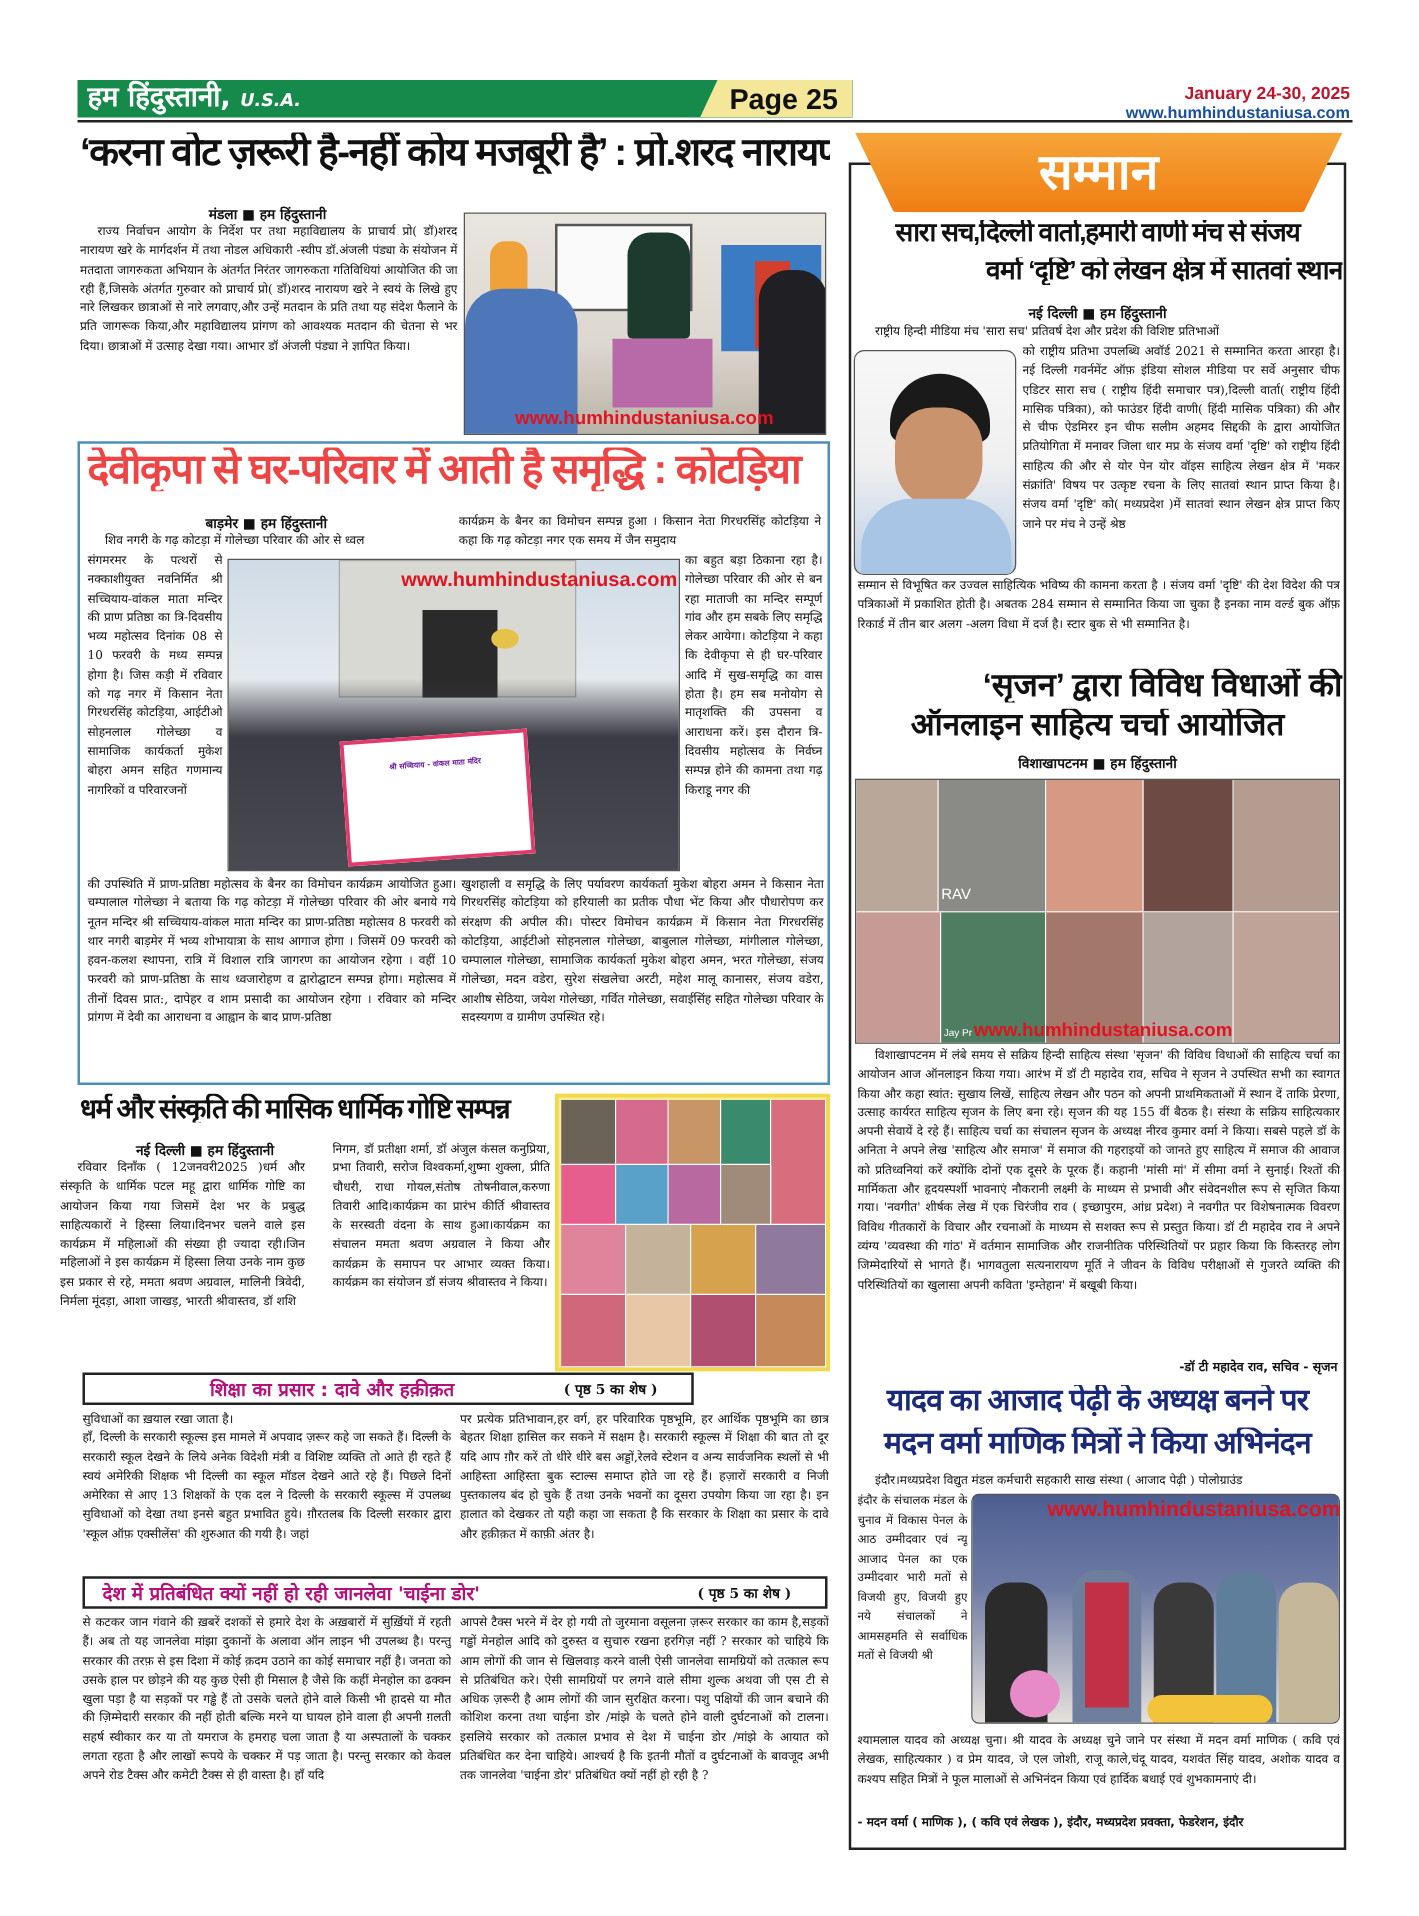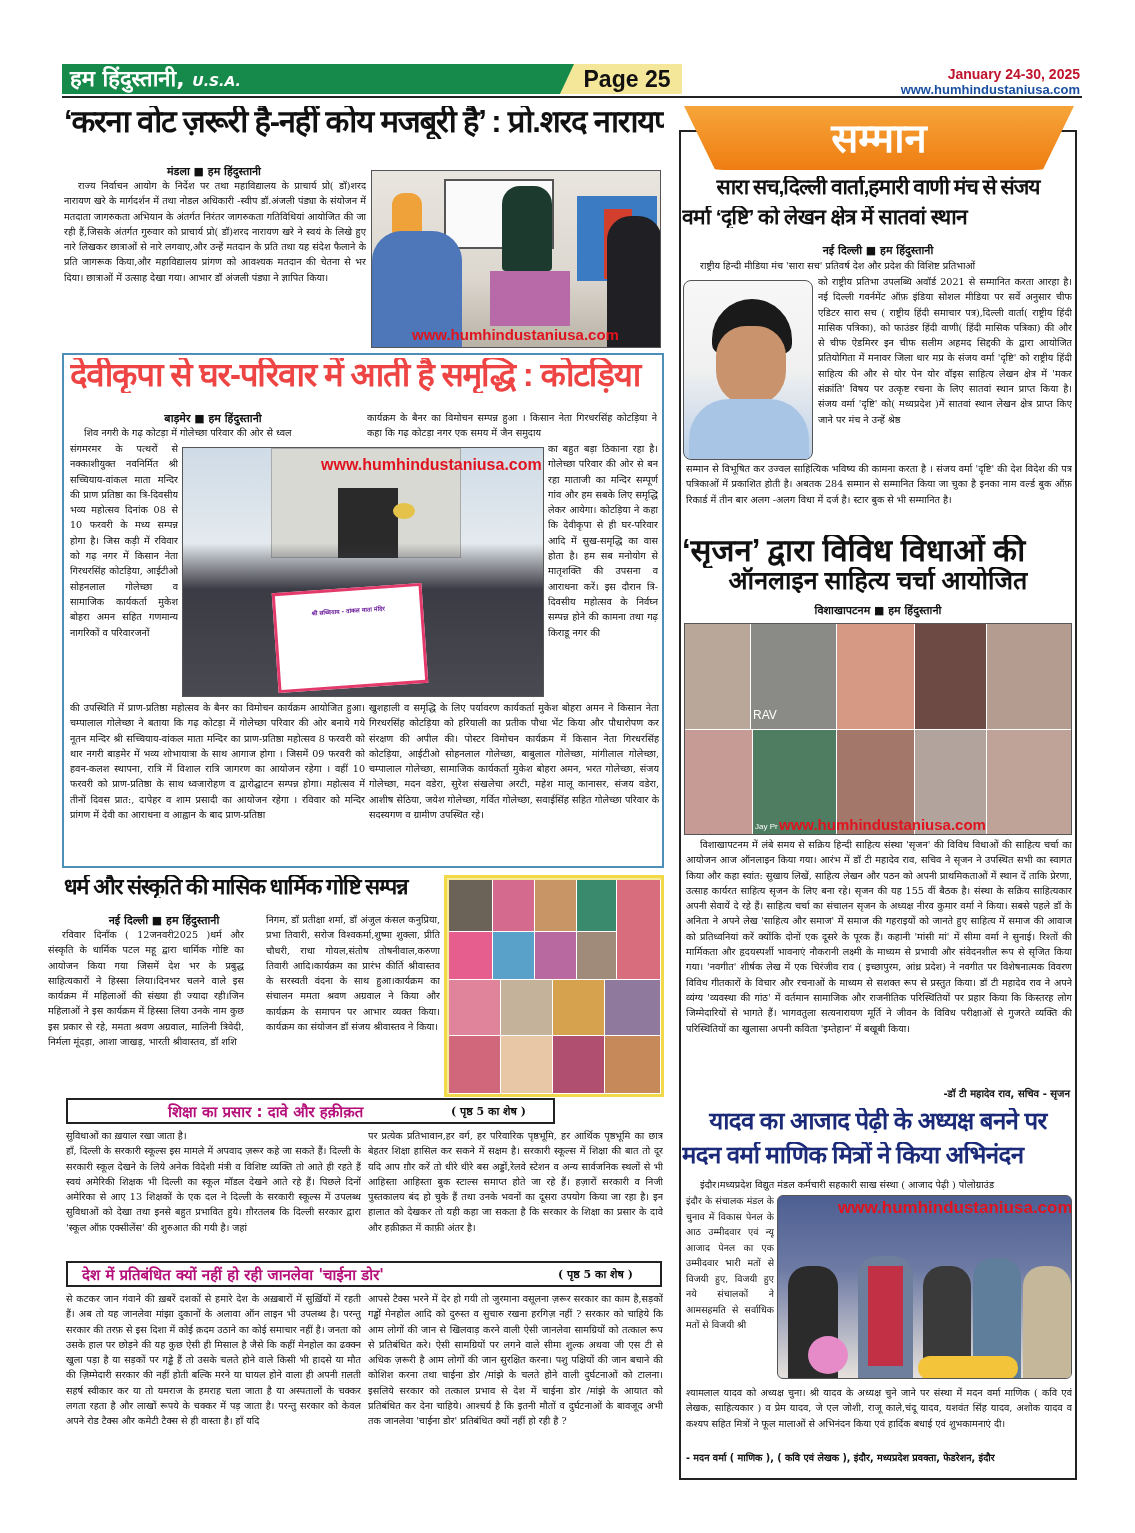--- a/index.html
+++ b/index.html
@@ -131,38 +131,38 @@
   </div>
 <div class="abs body" style="left:368px;top:1291px;width:295px;height:190px">
     <p style="text-indent:0">आपसे टैक्स भरने में देर हो गयी तो जुरमाना वसूलना ज़रूर सरकार का काम है,सड़कों गड्ढों मेनहोल आदि को दुरुस्त व सुचारु रखना हरगिज़ नहीं ? सरकार को चाहिये कि आम लोगों की जान से खिलवाड़ करने वाली ऐसी जानलेवा सामग्रियों को तत्काल रूप से प्रतिबंधित करे। ऐसी सामग्रियों पर लगने वाले सीमा शुल्क अथवा जी एस टी से अधिक ज़रूरी है आम लोगों की जान सुरक्षित करना। पशु पक्षियों की जान बचाने की कोशिश करना तथा चाईना डोर /मांझे के चलते होने वाली दुर्घटनाओं को टालना। इसलिये सरकार को तत्काल प्रभाव से देश में चाईना डोर /मांझे के आयात को प्रतिबंधित कर देना चाहिये। आश्चर्य है कि इतनी मौतों व दुर्घटनाओं के बावजूद अभी तक जानलेवा 'चाईना डोर' प्रतिबंधित क्यों नहीं हो रही है ?</p>
   </div>
 
 <div class="abs" style="left:679px;top:130px;width:398px;height:1350px;border:2px solid #222"></div>
 <div class="abs" style="left:684px;top:106px;width:390px;height:64px;background:linear-gradient(180deg,#f6a53a,#ef7d12);border-radius:0 0 40px 40px / 0 0 30px 30px;clip-path:polygon(0 0,100% 0,92% 100%,8% 100%)"></div>
 <div class="abs" style="left:684px;top:110px;width:390px;text-align:center;color:#fff;font-family:'DejaVu Sans',sans-serif;font-weight:bold;font-size:40px;line-height:56px">सम्मान</div>
 
 <div class="abs h1" style="left:682px;top:176px;width:392px;text-align:center;font-size:21px;color:#111;letter-spacing:-1px;font-family:'Liberation Sans',sans-serif">सारा सच,दिल्ली वार्ता,हमारी वाणी मंच से संजय</div>
-<div class="abs h1" style="left:682px;top:206px;width:392px;text-align:left;font-size:21px;color:#111;letter-spacing:-0.6px;font-family:'Liberation Sans',sans-serif">वर्मा ‘दृष्टि’ को लेखन क्षेत्र में सातवां स्थान</div>
+<div class="abs h1" style="left:682px;top:206px;width:392px;text-align:right;font-size:21px;color:#111;letter-spacing:-0.6px;font-family:'Liberation Sans',sans-serif">वर्मा ‘दृष्टि’ को लेखन क्षेत्र में सातवां स्थान</div>
 <div class="abs dl" style="left:682px;top:242px;width:392px">नई दिल्ली ■ हम हिंदुस्तानी</div>
 <div class="abs body" style="left:686px;top:258px;width:386px;height:16px">
     <p>राष्ट्रीय हिन्दी मीडिया मंच 'सारा सच' प्रतिवर्ष देश और प्रदेश की विशिष्ट प्रतिभाओं</p>
   </div>
 <div class="abs photo" style="left:683px;top:280px;width:130px;height:180px;border-radius:8px;background:linear-gradient(180deg,#f7f7f7 0%,#f0f0f0 50%,#bcd0e8 100%)">
   <div class="abs" style="left:28px;top:18px;width:80px;height:55px;background:#1a1a1a;border-radius:40px 40px 10px 10px"></div>
   <div class="abs" style="left:32px;top:45px;width:70px;height:80px;background:#c9936d;border-radius:30px 30px 35px 35px"></div>
   <div class="abs" style="left:5px;top:118px;width:120px;height:62px;background:#a9c5e6;border-radius:40px 40px 0 0"></div>
 </div>
 <div class="abs body" style="left:818px;top:274px;width:254px;height:186px">
     <p style="text-indent:0">को राष्ट्रीय प्रतिभा उपलब्धि अवॉर्ड 2021 से सम्मानित करता आरहा है। नई दिल्ली गवर्नमेंट ऑफ़ इंडिया सोशल मीडिया पर सर्वे अनुसार चीफ एडिटर सारा सच ( राष्ट्रीय हिंदी समाचार पत्र),दिल्ली वार्ता( राष्ट्रीय हिंदी मासिक पत्रिका), को फाउंडर हिंदी वाणी( हिंदी मासिक पत्रिका) की और से चीफ ऐडमिरर इन चीफ सलीम अहमद सिद्दकी के द्वारा आयोजित प्रतियोगिता में मनावर जिला धार मप्र के संजय वर्मा 'दृष्टि' को राष्ट्रीय हिंदी साहित्य की और से योर पेन योर वॉइस साहित्य लेखन क्षेत्र में 'मकर संक्रांति' विषय पर उत्कृष्ट रचना के लिए सातवां स्थान प्राप्त किया है। संजय वर्मा 'दृष्टि' को( मध्यप्रदेश )में सातवां स्थान लेखन क्षेत्र प्राप्त किए जाने पर मंच ने उन्हें श्रेष्ठ</p>
   </div>
 <div class="abs body" style="left:686px;top:461px;width:386px;height:66px">
     <p style="text-indent:0">सम्मान से विभूषित कर उज्वल साहित्यिक भविष्य की कामना करता है । संजय वर्मा 'दृष्टि' की देश विदेश की पत्र पत्रिकाओं में प्रकाशित होती है। अबतक 284 सम्मान से सम्मानित किया जा चुका है इनका नाम वर्ल्ड बुक ऑफ़ रिकार्ड में तीन बार अलग -अलग विधा में दर्ज है। स्टार बुक से भी सम्मानित है।</p>
   </div>
 
-<div class="abs h1" style="left:682px;top:535px;width:392px;text-align:left;font-size:31px;color:#111;font-family:'Liberation Sans',sans-serif">‘सृजन’ द्वारा विविध विधाओं की</div>
+<div class="abs h1" style="left:682px;top:535px;width:392px;text-align:right;font-size:26px;color:#111;font-family:'Liberation Sans',sans-serif">‘सृजन’ द्वारा विविध विधाओं की</div>
 <div class="abs h1" style="left:682px;top:567px;width:392px;text-align:center;font-size:25px;color:#111;font-family:'Liberation Sans',sans-serif">ऑनलाइन साहित्य चर्चा आयोजित</div>
 <div class="abs dl" style="left:682px;top:602px;width:392px">विशाखापटनम ■ हम हिंदुस्तानी</div>
 <div class="abs photo" style="left:684px;top:623px;width:388px;height:212px;background:#ddd">
   <div class="face" style="left:0;top:0;width:66px;height:106px;background:#b9a89a"></div>
   <div class="face" style="left:66px;top:0;width:86px;height:106px;background:#8a8a86"></div>
   <div class="face" style="left:152px;top:0;width:78px;height:106px;background:#d69a84"></div>
   <div class="face" style="left:230px;top:0;width:72px;height:106px;background:#6d4a44"></div>
   <div class="face" style="left:302px;top:0;width:86px;height:106px;background:#b49c90"></div>
   <div class="face" style="left:0;top:106px;width:68px;height:106px;background:#c79b95"></div>
   <div class="face" style="left:68px;top:106px;width:84px;height:106px;background:#4f7d62"></div>
@@ -172,21 +172,21 @@
   <div class="abs" style="left:68px;top:84px;color:#fff;font-family:'Liberation Sans',sans-serif;font-size:12px">RAV</div>
   <div class="abs" style="left:70px;top:198px;color:#fff;font-family:'Liberation Sans',sans-serif;font-size:8px">Jay Pr</div>
   <div class="wm" style="left:94px;top:192px;font-size:15px">www.humhindustaniusa.com</div>
 </div>
 <div class="abs body" style="left:686px;top:837px;width:386px;height:246px">
     <p>विशाखापटनम में लंबे समय से सक्रिय हिन्दी साहित्य संस्था 'सृजन' की विविध विधाओं की साहित्य चर्चा का आयोजन आज ऑनलाइन किया गया। आरंभ में डॉ टी महादेव राव, सचिव ने सृजन ने उपस्थित सभी का स्वागत किया और कहा स्वांत: सुखाय लिखें, साहित्य लेखन और पठन को अपनी प्राथमिकताओं में स्थान दें ताकि प्रेरणा, उत्साह कार्यरत साहित्य सृजन के लिए बना रहे। सृजन की यह 155 वीं बैठक है। संस्था के सक्रिय साहित्यकार अपनी सेवायें दे रहे हैं। साहित्य चर्चा का संचालन सृजन के अध्यक्ष नीरव कुमार वर्मा ने किया। सबसे पहले डॉ के अनिता ने अपने लेख 'साहित्य और समाज' में समाज की गहराइयों को जानते हुए साहित्य में समाज की आवाज को प्रतिध्वनियां करें क्योंकि दोनों एक दूसरे के पूरक हैं। कहानी 'मांसी मां' में सीमा वर्मा ने सुनाई। रिश्तों की मार्मिकता और हृदयस्पर्शी भावनाएं नौकरानी लक्ष्मी के माध्यम से प्रभावी और संवेदनशील रूप से सृजित किया गया। 'नवगीत' शीर्षक लेख में एक चिरंजीव राव ( इच्छापुरम, आंध्र प्रदेश) ने नवगीत पर विशेषनात्मक विवरण विविध गीतकारों के विचार और रचनाओं के माध्यम से सशक्त रूप से प्रस्तुत किया। डॉ टी महादेव राव ने अपने व्यंग्य 'व्यवस्था की गांठ' में वर्तमान सामाजिक और राजनीतिक परिस्थितियों पर प्रहार किया कि किस्तरह लोग जिम्मेदारियों से भागते हैं। भागवतुला सत्यनारायण मूर्ति ने जीवन के विविध परीक्षाओं से गुजरते व्यक्ति की परिस्थितियों का खुलासा अपनी कविता 'इम्तेहान' में बखूबी किया।</p>
   </div>
 <div class="abs dl" style="left:870px;top:1086px;width:200px;text-align:right;font-size:10px">-डॉ टी महादेव राव, सचिव - सृजन</div>
 
 <div class="abs h1" style="left:682px;top:1108px;width:392px;text-align:center;font-size:24px;color:#1b2a78;letter-spacing:-0.6px;font-family:'Liberation Sans',sans-serif">यादव का आजाद पेढ़ी के अध्यक्ष बनने पर</div>
-<div class="abs h1" style="left:682px;top:1142px;width:392px;font-size:24px;color:#1b2a78;letter-spacing:-0.6px;font-family:'Liberation Sans',sans-serif">मदन वर्मा माणिक मित्रों ने किया अभिनंदन</div>
+<div class="abs h1" style="left:682px;top:1142px;width:392px;text-align:center;font-size:24px;color:#1b2a78;letter-spacing:-0.6px;font-family:'Liberation Sans',sans-serif">मदन वर्मा माणिक मित्रों ने किया अभिनंदन</div>
 <div class="abs body" style="left:686px;top:1177px;width:386px;height:16px">
     <p>इंदौर।मध्यप्रदेश विद्युत मंडल कर्मचारी सहकारी साख संस्था ( आजाद पेढ़ी ) पोलोग्राउंड</p>
   </div>
 <div class="abs body" style="left:686px;top:1193px;width:88px;height:192px;font-size:9.4px;line-height:15.5px">
     <p style="text-indent:0">इंदौर के संचालक मंडल के चुनाव में विकास पेनल के आठ उम्मीदवार एवं न्यू आजाद पेनल का एक उम्मीदवार भारी मतों से विजयी हुए, विजयी हुए नये संचालकों ने आमसहमति से सर्वाधिक मतों से विजयी श्री</p>
   </div>
 <div class="abs photo" style="left:777px;top:1195px;width:295px;height:184px;border-radius:6px;background:linear-gradient(180deg,#4d5f92 0%,#6d7aa4 40%,#e6e1dc 100%)">
   <div class="abs" style="left:10px;top:70px;width:50px;height:114px;background:#2b2b2b;border-radius:20px 20px 0 0"></div>
   <div class="abs" style="left:80px;top:60px;width:55px;height:124px;background:#6d7f9c;border-radius:20px 20px 0 0"></div>
   <div class="abs" style="left:90px;top:70px;width:35px;height:100px;background:#c23045"></div>

